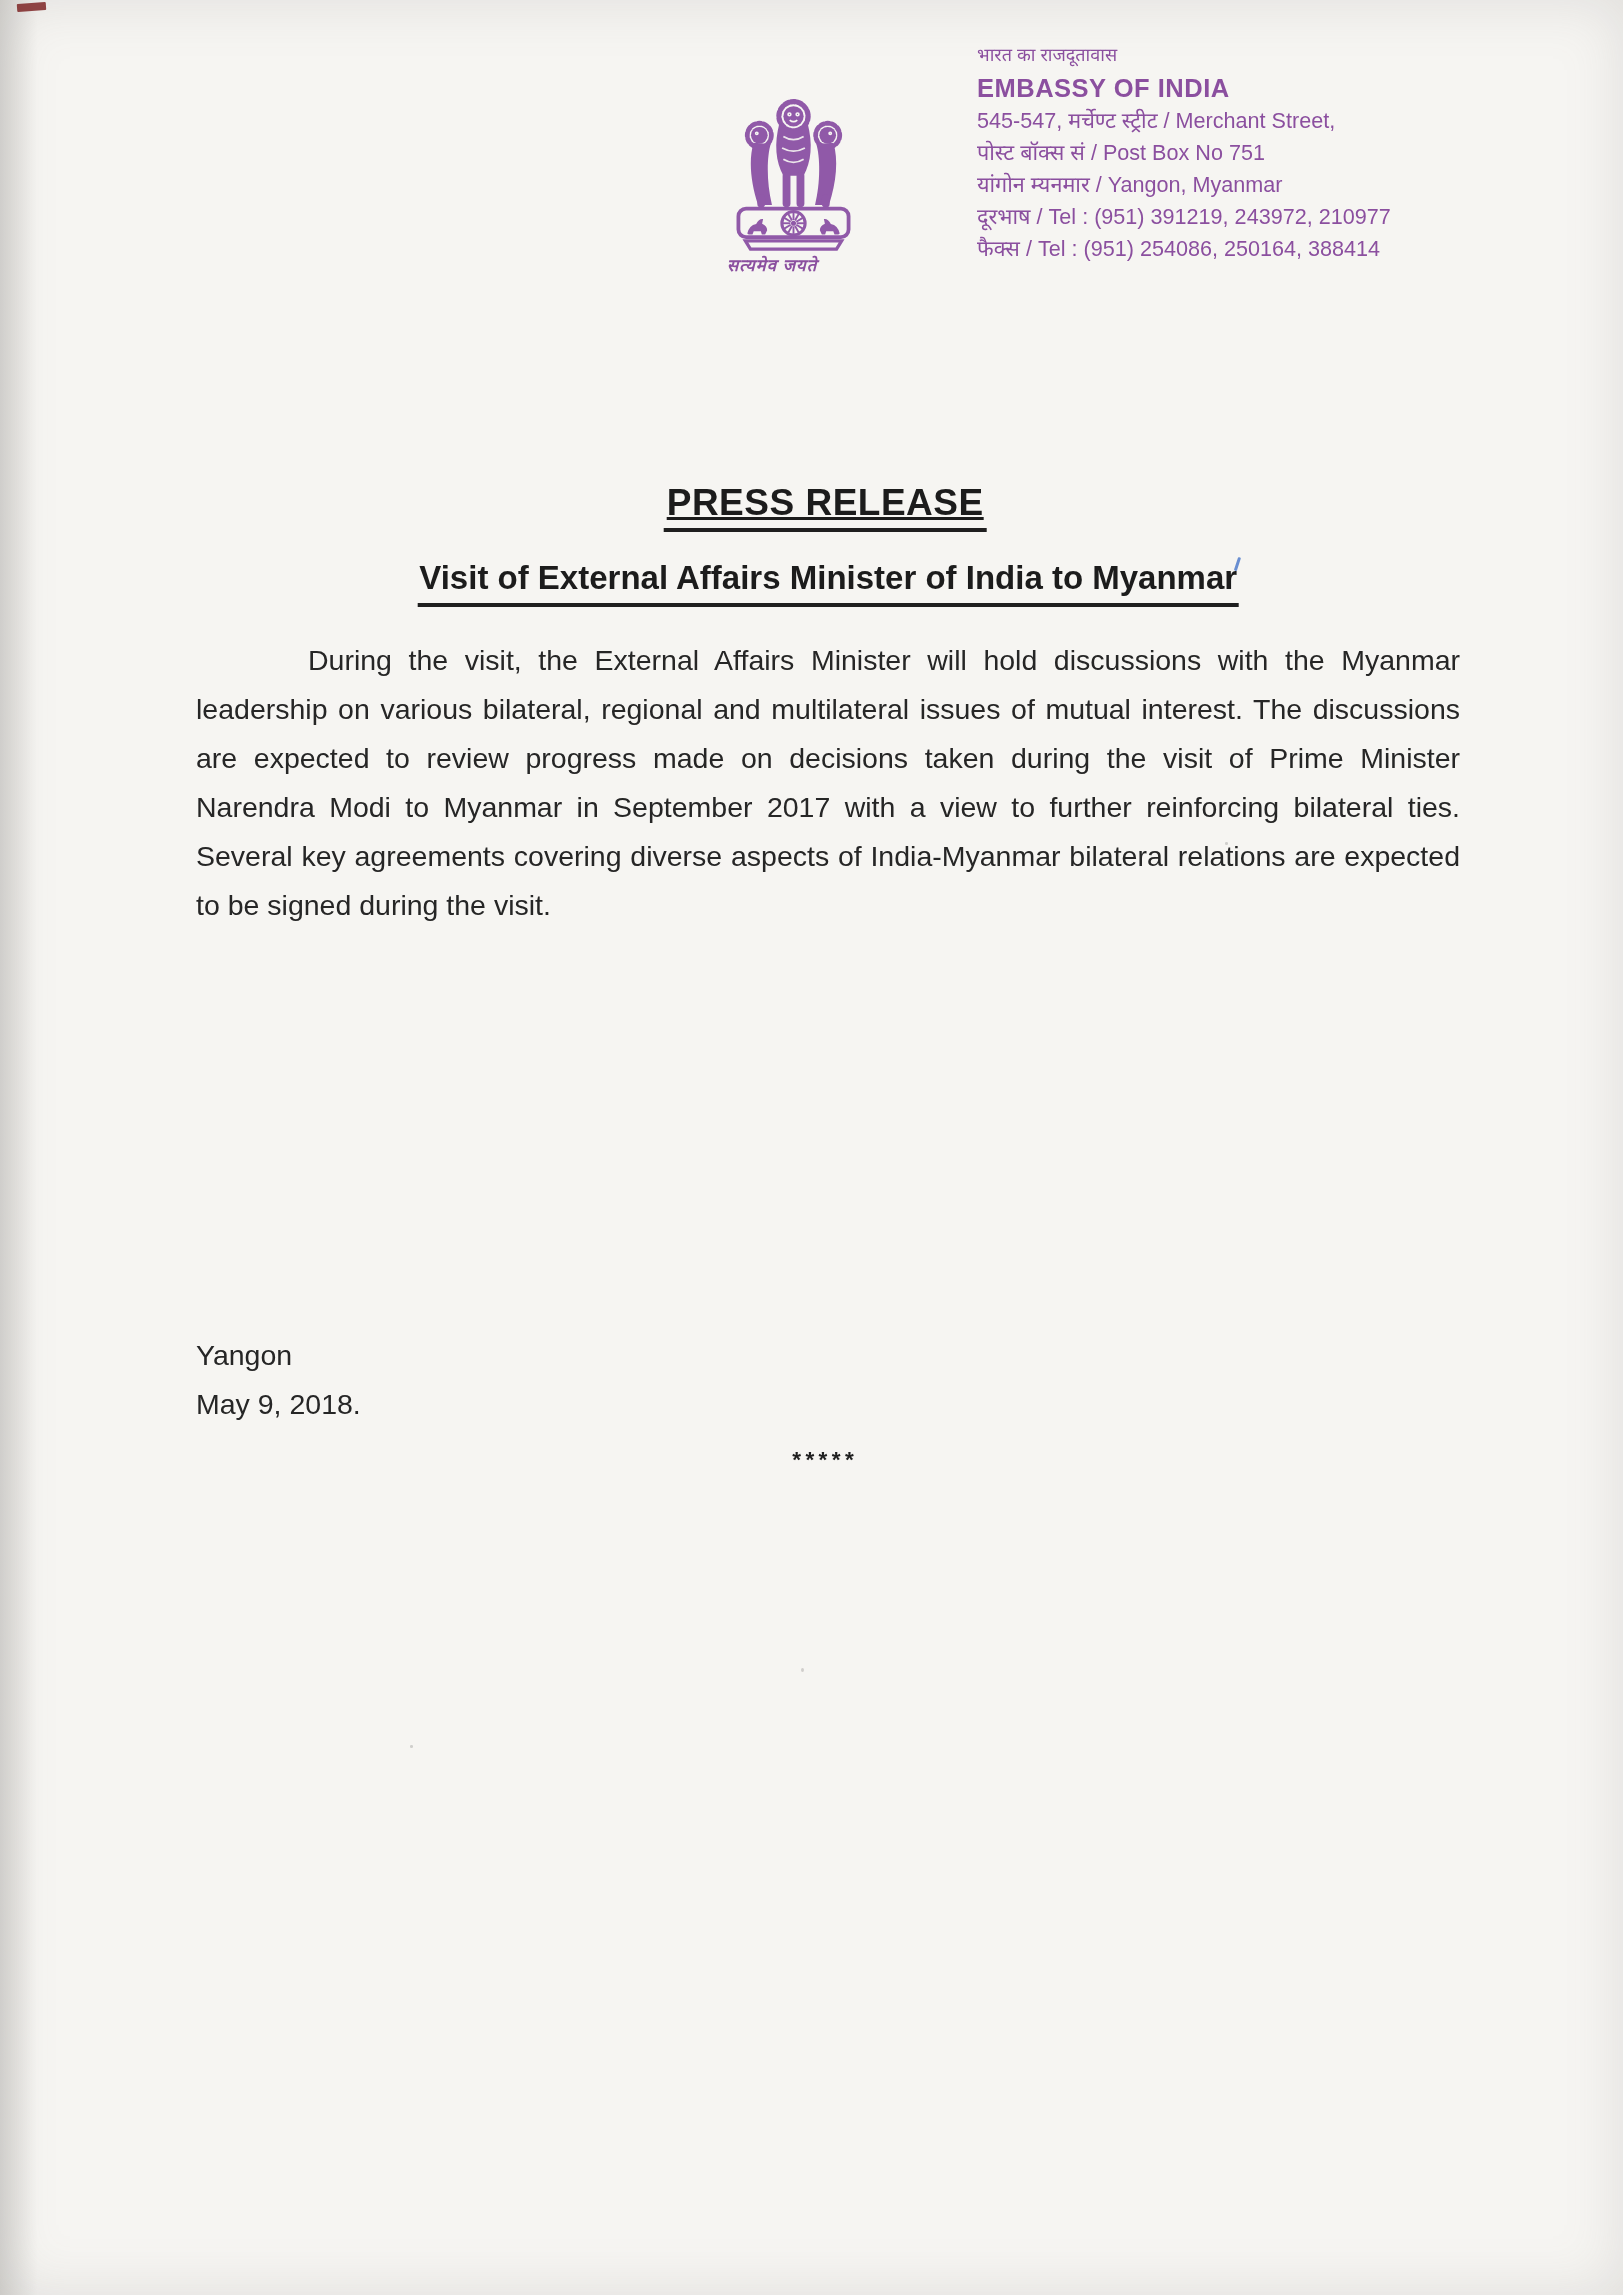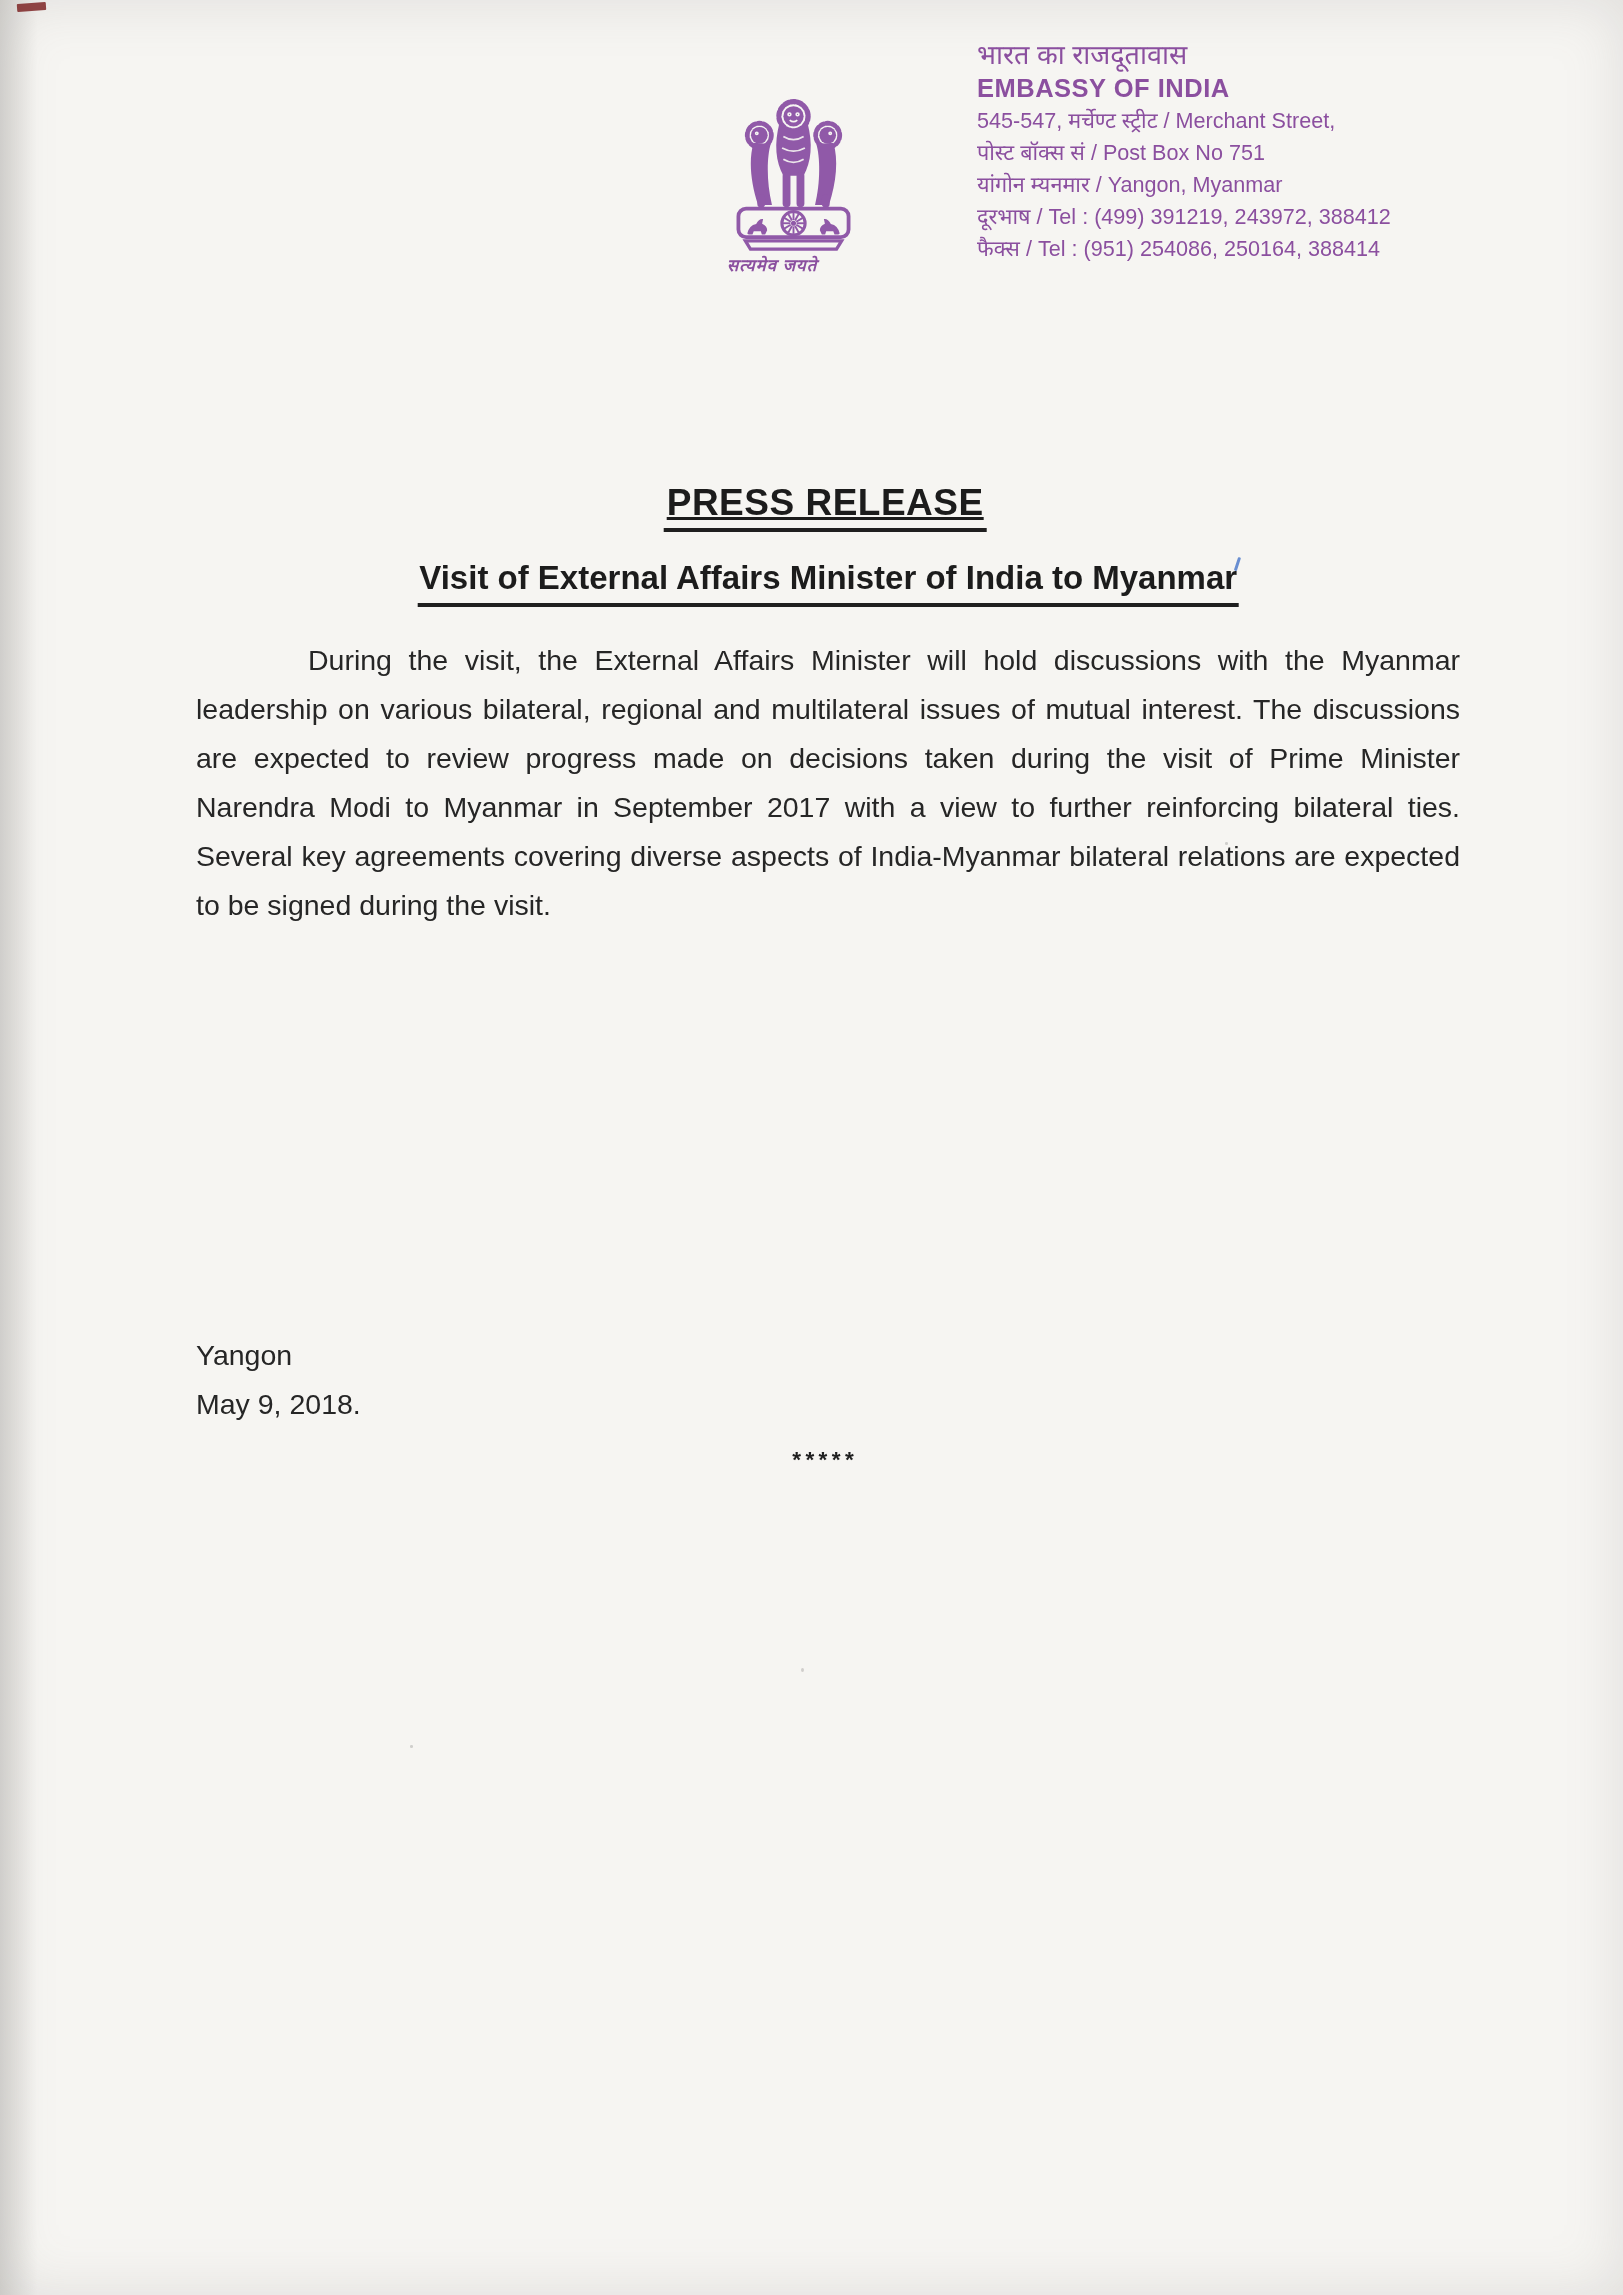--- a/index.html
+++ b/index.html
@@ -28,21 +28,21 @@
   .emblem-wrap{position:absolute;left:727px;top:96px;width:132px;text-align:left;font-style:italic;}
   .emblem-svg{display:block;margin:0 auto;}
   .emblem-caption{
     margin-top:2.9px;font-size:16.7px;line-height:19.6px;color:#8b4f9f;
     letter-spacing:1px;font-weight:bold;
   }
   .lh-block{
     position:absolute;left:977px;top:38px;width:579px;
     color:#8b4f9f;font-size:21.6px;line-height:32px;
   }
-  .lh-org-hindi{font-size:27px;line-height:34px;}
+  .lh-org-hindi{font-size:18px;line-height:34px;}
   .lh-org-en{font-weight:bold;font-size:25.5px;line-height:33px;letter-spacing:0.5px;}
 
   
   .title-row{position:absolute;left:0;width:100%;text-align:center;}
   .title-row.t1{top:482px;transform:translateX(13.7px);}
   .title-row.t2{top:559px;transform:translateX(16.7px);}
   .title-underline{
     display:inline-block;font-weight:bold;color:#1c1c1c;
     border-bottom:4.9px solid #1f1f1f;
   }
@@ -143,21 +143,21 @@
     </svg>
     <div class="emblem-caption">सत्यमेव जयते</div>
   </div>
 
   <div class="lh-block">
     <div class="lh-org-hindi">भारत का राजदूतावास</div>
     <div class="lh-org-en">EMBASSY OF INDIA</div>
     <div>545-547, मर्चेण्ट स्ट्रीट / Merchant Street,</div>
     <div>पोस्ट बॉक्स सं / Post Box No 751</div>
     <div>यांगोन म्यनमार / Yangon, Myanmar</div>
-    <div>दूरभाष / Tel : (499) 391219, 243972, 388412</div>
+    <div>दूरभाष / Tel : (951) 391219, 243972, 210977</div>
     <div>फैक्स / Tel : (951) 254086, 250164, 388414</div>
   </div>
 
   <div class="title-row t1">
     <span class="title-underline">PRESS RELEASE</span>
   </div>
   <div class="title-row t2">
     <span class="title-underline">Visit of External Affairs Minister of India to Myanmar</span>
   </div>
   <div class="ink-mark"></div>

